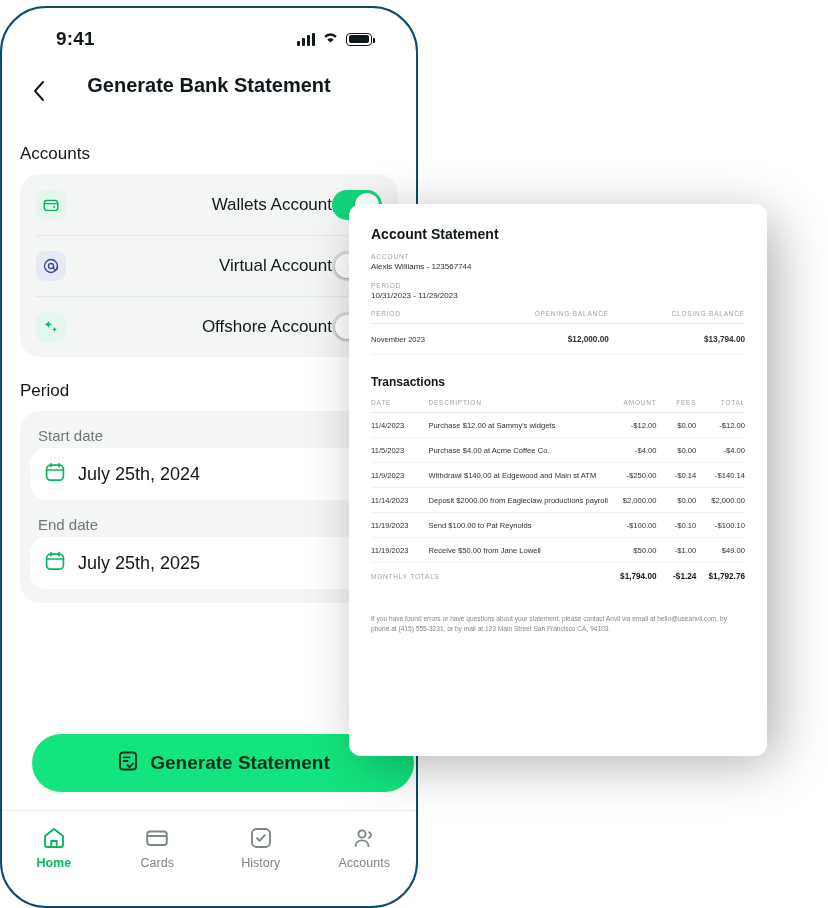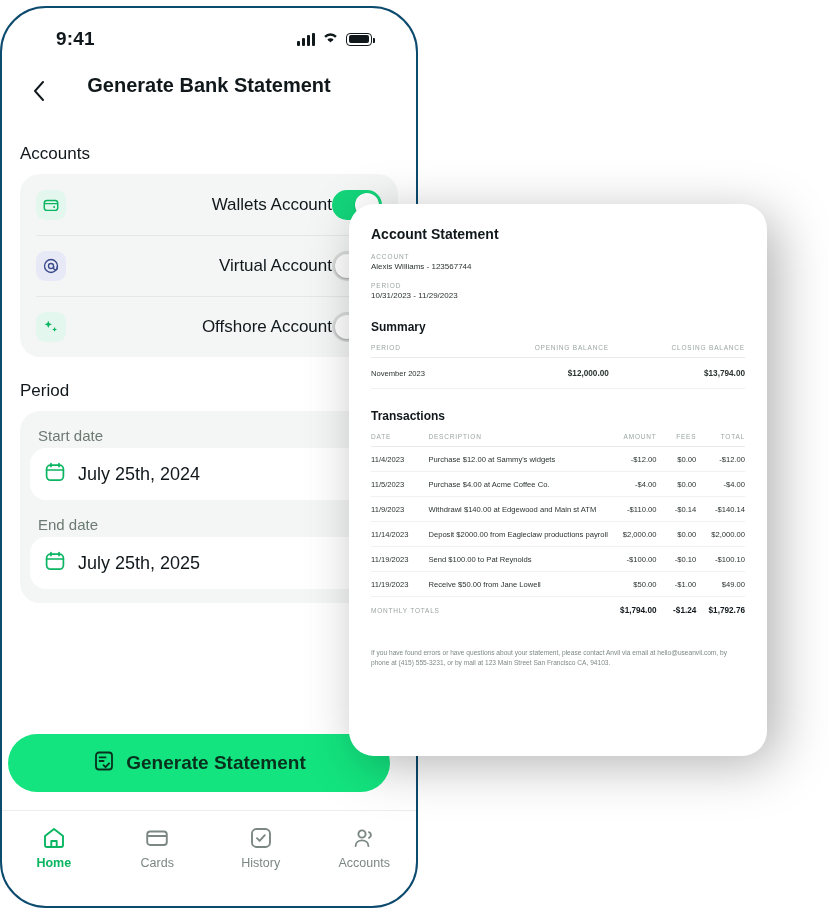--- a/index.html
+++ b/index.html
@@ -103,21 +103,21 @@
   .date-card { margin: 0 18px; background:#f4f6f5; border-radius: 20px; padding: 6px 0 8px; }
   .date-label { font-size: 15px; color: #6d7a74; padding: 10px 18px 4px; }
   .date-field {
     display: flex; align-items: center; gap: 12px;
     background: #fff; border-radius: 16px; height: 52px;
     margin: 0 10px 6px; padding: 0 14px;
   }
   .date-value { font-size: 18px; color: #11181c; }
 
   .generate-btn {
-    position: absolute; left: 6px; bottom: 114px;
+    position: absolute; left: 30px; bottom: 114px;
     width: 382px; height: 58px; border-radius: 30px;
     background: #13e47f; display: flex; align-items: center;
     justify-content: center; gap: 10px;
     font-size: 19px; font-weight: bold; color: #08301d;
     border: none;
   }
 
   .tabbar {
     position: absolute; left: 0; bottom: 0; width: 100%; height: 96px;
     border-top: 1px solid #eceeed;
@@ -130,21 +130,21 @@
   
   .stmt-shadow {
     position: absolute; left: 360px; top: 216px;
     width: 418px; height: 548px; border-radius: 26px;
     background: rgba(0,0,0,.30);
     filter: blur(26px);
   }
   .statement {
     position: absolute; left: 349px; top: 204px;
     width: 418px; height: 552px;
-    background: #ffffff; border-radius: 25px;
+    background: #ffffff; border-radius: 12px;
     padding: 22px 22px 0 22px;
     overflow: hidden;
   }
   .stmt-title { font-size: 14px; font-weight: bold; color: #11181c; }
   .mini-label {
     font-size: 6.5px; letter-spacing: .9px; color: #9aa5a1;
     margin-top: 11px; text-transform: uppercase;
   }
   .mini-value { font-size: 8px; color: #2a3330; margin-top: 2px; }
   .stmt-h2 { font-size: 12px; font-weight: bold; color: #11181c; margin-top: 20px; }
@@ -340,21 +340,20 @@
 
   <div class="stmt-shadow"></div>
   <div class="statement">
     <div class="stmt-title">Account Statement</div>
 
     <div class="mini-label">ACCOUNT</div>
     <div class="mini-value">Alexis Williams - 123567744</div>
     <div class="mini-label">PERIOD</div>
     <div class="mini-value">10/31/2023 - 11/29/2023</div>
 
-    <div class="stmt-h2">Summary</div>
     <table class="stmt">
       <thead>
         <tr>
           <th class="left2">PERIOD</th>
           <th>OPENING BALANCE</th>
           <th>CLOSING BALANCE</th>
         </tr>
       </thead>
       <tbody>
         <tr class="summary">
@@ -387,21 +386,21 @@
         <tr>
           <td class="left2">11/5/2023</td>
           <td class="left2">Purchase $4.00 at Acme Coffee Co.</td>
           <td>-$4.00</td>
           <td>$0.00</td>
           <td>-$4.00</td>
         </tr>
         <tr>
           <td class="left2">11/9/2023</td>
           <td class="left2">Withdrawl $140.00 at Edgewood and Main st ATM</td>
-          <td>-$110.00</td>
+          <td>-$250.00</td>
           <td>-$0.14</td>
           <td>-$140.14</td>
         </tr>
         <tr>
           <td class="left2">11/14/2023</td>
           <td class="left2">Deposit $2000.00 from Eagleclaw productions payroll</td>
           <td>$2,000.00</td>
           <td>$0.00</td>
           <td>$2,000.00</td>
         </tr>

